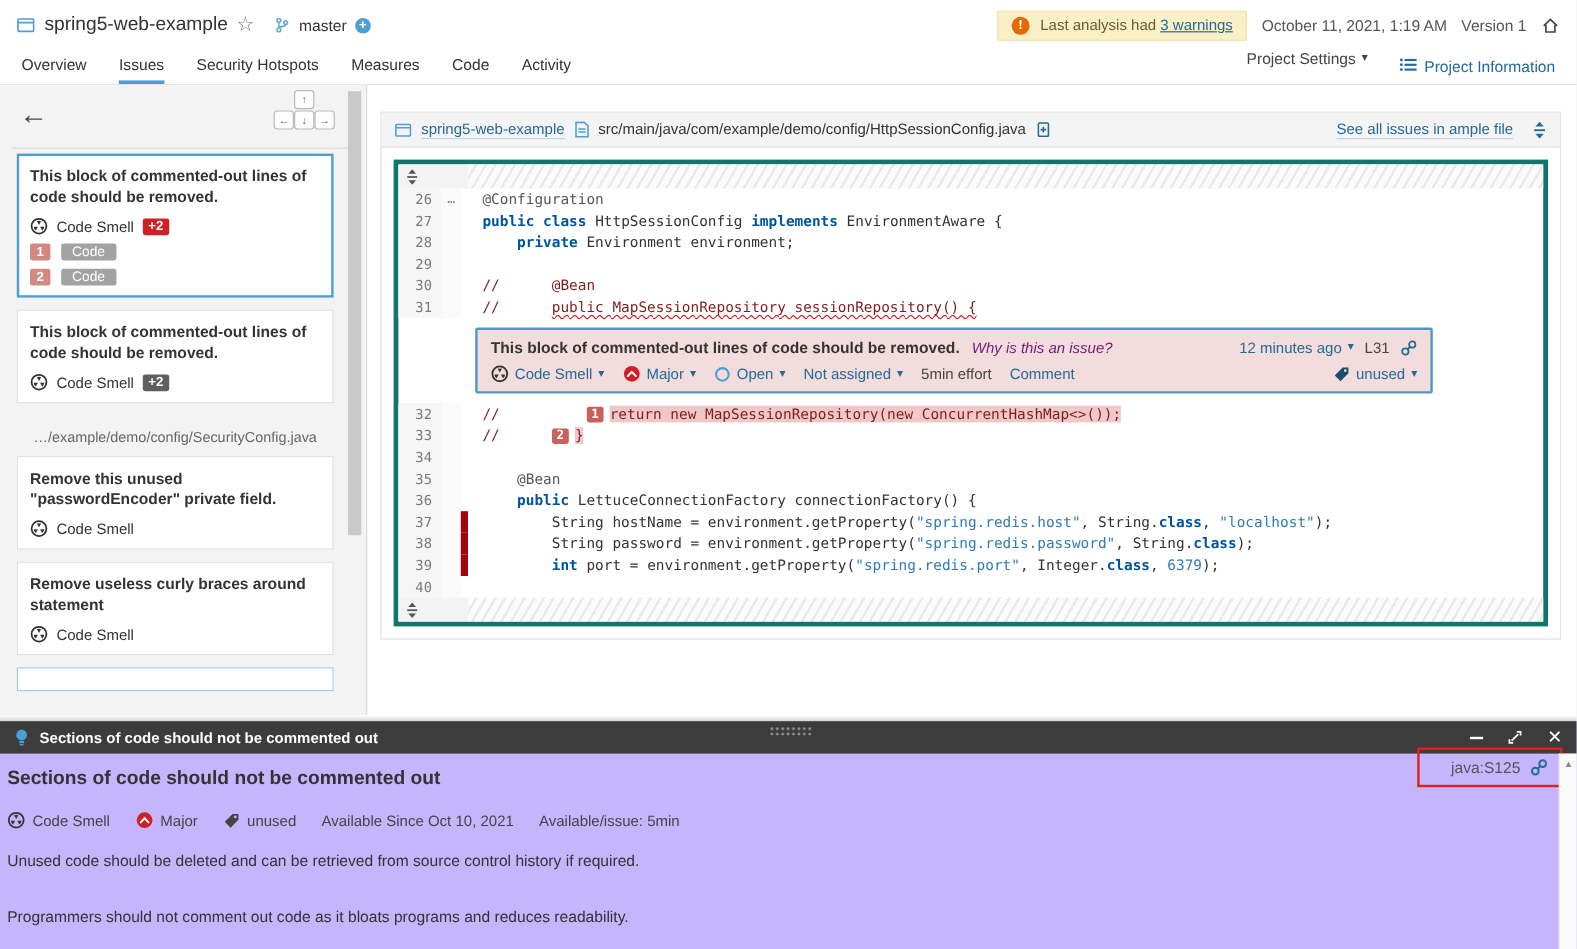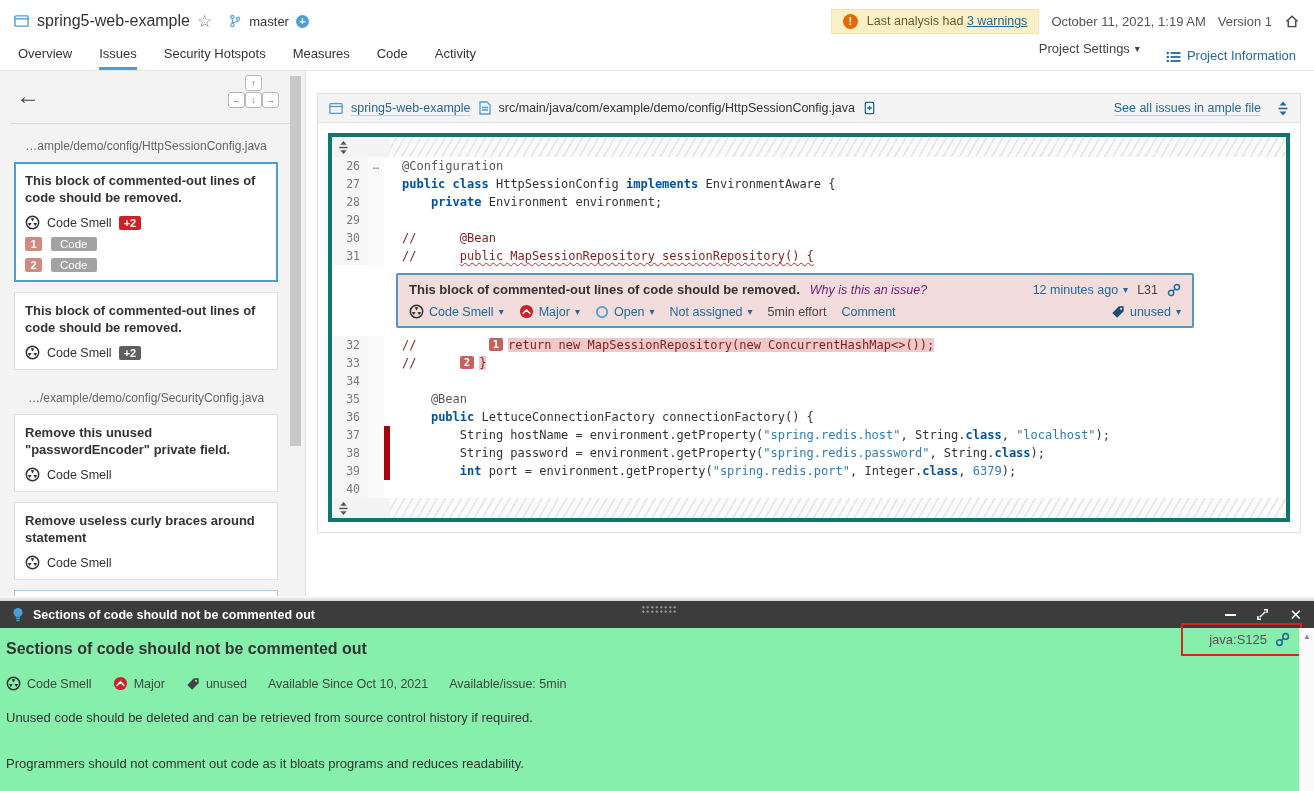--- a/index.html
+++ b/index.html
@@ -23,21 +23,21 @@
   .warning-link{color:#236a97;text-decoration:underline;cursor:pointer;}
   .meta-date{font-size:13px;color:#555;}
 
   
   .nav-row{position:absolute;left:0;top:42px;right:0;height:29px;display:flex;align-items:flex-end;
     padding:0 18px;border-bottom:1px solid #e6e6e6;box-sizing:border-box;gap:27px;}
   .tab{font-size:13px;padding-bottom:9px;color:#333;cursor:pointer;}
   .tab.active{border-bottom:3px solid #4b9fd5;padding-bottom:6px;}
   .nav-right{margin-left:auto;display:flex;gap:26px;align-items:center;padding-bottom:7px;}
   .proj-settings{font-size:13px;color:#444;display:flex;gap:5px;align-items:center;cursor:pointer;}
-  .proj-info{font-size:13px;color:#236a97;display:flex;gap:6px;align-items:flex-end;cursor:pointer;margin-top:14px;}
+  .proj-info{font-size:13px;color:#236a97;display:flex;gap:6px;align-items:flex-start;cursor:pointer;margin-top:14px;}
   .caret{font-size:10px;color:inherit;}
 
   
   .sidebar{position:absolute;left:0;top:71px;width:306px;height:525px;background:#f3f3f3;
     border-right:1px solid #ddd;box-sizing:border-box;overflow:hidden;}
   .sidebar-top{margin:0 10px;padding:12px 0 10px 6px;border-bottom:1px solid #dcdcdc;position:relative;height:30px;}
   .back-arrow{font-size:24px;color:#444;line-height:26px;cursor:pointer;}
   .keypad{position:absolute;right:16px;top:4px;width:51px;height:33px;}
   .key{position:absolute;width:15px;height:14px;background:#fdfdfd;border:1px solid #b9b9b9;border-radius:3px;
     font-size:9px;line-height:14px;text-align:center;color:#4273a8;cursor:pointer;}
@@ -96,21 +96,21 @@
   .ib-title{font-weight:bold;font-size:13px;color:#333;}
   .ib-link{color:#701a75;font-size:12.5px;cursor:pointer;font-style:italic;}
   .ib-right{margin-left:auto;display:flex;gap:9px;align-items:center;font-size:12.5px;}
   .ib-row2{display:flex;align-items:center;gap:15px;margin-top:7px;font-size:12.5px;}
   .ib-item{display:flex;align-items:center;gap:5px;color:#236a97;cursor:pointer;}
   .ib-plain{color:#444;}
   .ib-row2-right{margin-left:auto;display:flex;align-items:center;gap:5px;color:#236a97;cursor:pointer;}
 
   
   .splitter{position:absolute;left:0;top:596px;right:0;height:5px;background:linear-gradient(#fff,#d5d5d5);}
-  .rule-panel{position:absolute;left:0;top:601px;right:0;height:190px;background:#86efac;}
+  .rule-panel{position:absolute;left:0;top:601px;right:0;height:190px;background:#c4b5fd;}
   .rp-bar{height:27px;background:#3c3c3c;display:flex;align-items:center;padding:0 12px;gap:9px;position:relative;}
   .rp-bar-title{color:#fff;font-size:12.5px;font-weight:bold;}
   .drag-dots{position:absolute;left:641px;top:4px;width:36px;height:8px;
     background-image:radial-gradient(#9a9a9a 1px,transparent 1.3px);background-size:4.5px 4.5px;cursor:row-resize;}
   .rp-controls{margin-left:auto;display:flex;gap:20px;align-items:center;}
   .rp-ctl{color:#fff;cursor:pointer;display:flex;align-items:center;}
   .min-bar{width:11px;height:2px;background:#fff;}
   .close-x{font-size:15px;font-weight:bold;line-height:14px;}
   .rp-body{position:relative;padding:9px 30px 0 6px;}
   .rp-title{font-size:16px;font-weight:bold;margin:3px 0 0 0;color:#333;}
@@ -199,21 +199,20 @@
     <div class="sidebar-top">
       <span class="back-arrow">←</span>
       <div class="keypad">
         <span class="key up">↑</span>
         <span class="key left">←</span>
         <span class="key down">↓</span>
         <span class="key right">→</span>
       </div>
     </div>
     <div class="issue-list" id="issue-list">
-        <div class="file-group">…ample/demo/config/HttpSessionConfig.java</div>
         <div class="issue-card selected">
           <div class="card-title">This block of commented-out lines of code should be removed.</div>
           <div class="card-meta">
             <span>
               <svg width="15" height="15" viewBox="0 0 16 16">
                 <circle cx="8" cy="8" r="6.6" fill="none" stroke="#333" stroke-width="1.6"></circle>
                 <g fill="#333">
                   <path d="M8 6.9 L6.1 3.6 A5 5 0 0 1 9.9 3.6 Z"></path>
                   <path d="M8 6.9 L6.1 3.6 A5 5 0 0 1 9.9 3.6 Z" transform="rotate(120 8 8)"></path>
                   <path d="M8 6.9 L6.1 3.6 A5 5 0 0 1 9.9 3.6 Z" transform="rotate(240 8 8)"></path>

